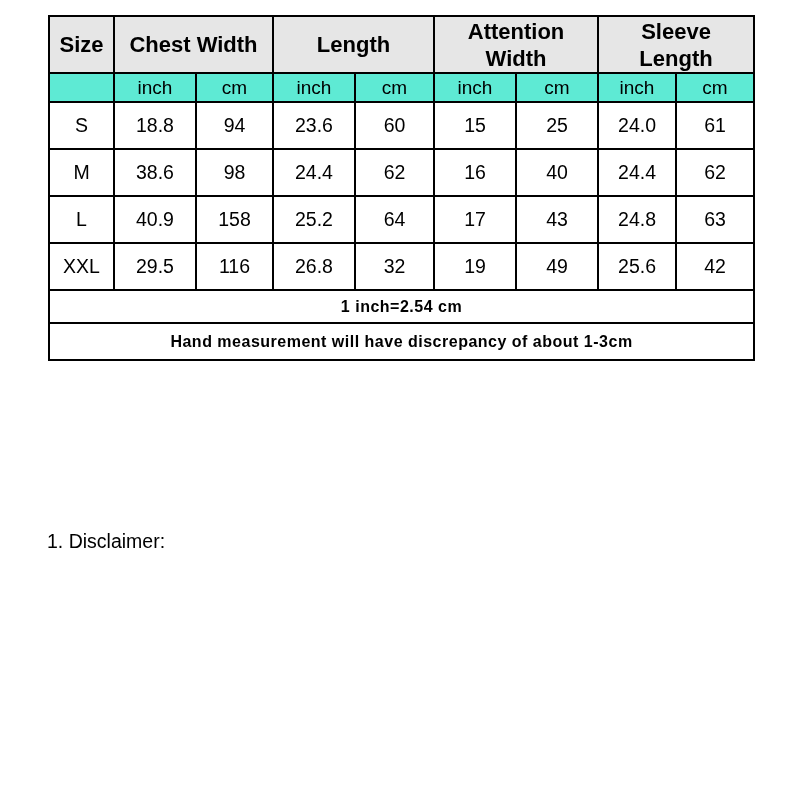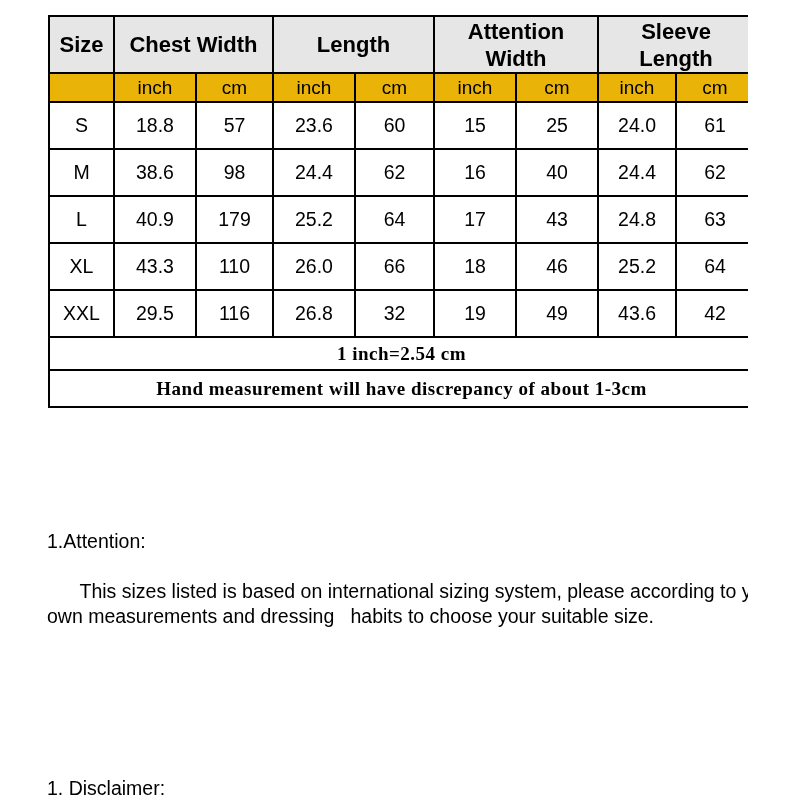--- a/index.html
+++ b/index.html
@@ -6,20 +6,21 @@
     margin: 0; padding: 0;
     width: 800px; height: 800px;
     background: #ffffff;
   }
   .sheet {
     position: relative;
     width: 748px; height: 800px;
     font-family: "Liberation Sans", sans-serif;
     color: #000000;
     overflow: hidden;
+    padding-left: 29px;
   }
   table.size-chart {
     position: absolute;
     left: 48px; top: 15px;
     width: 705px;
     border-collapse: collapse;
     table-layout: fixed;
   }
   .size-chart th, .size-chart td {
     border: 2px solid #000000;
@@ -34,32 +35,32 @@
     font-size: 22px;
     font-weight: bold;
     line-height: 27px;
   }
   .group-row th .wrap {
     display: inline-block;
     max-width: 125px;
   }
   .unit-row th {
     height: 27px;
-    background: #eab308;
+    background: #5eead4;
     font-size: 19px;
     font-weight: normal;
   }
   .data-row td {
     height: 45px;
     font-size: 19.5px;
   }
   .note-row td {
-    font-family: Liberation Serif, serif;
+    font-family: Liberation Sans, sans-serif;
     font-weight: bold;
-    font-size: 19px;
+    font-size: 16px;
     letter-spacing: 0.5px;
   }
   .note-row.first td { height: 31px; }
   .note-row.second td { height: 35px; margin-left: 32px; }
 
   .text-block {
     position: absolute;
     left: 47px; top: 429px;
     width: 740px;
     font-size: 19.5px;
@@ -102,21 +103,21 @@
         <th>cm</th>
         <th>inch</th>
         <th>cm</th>
         <th>inch</th>
         <th>cm</th>
       </tr>
 
       <tr class="data-row">
         <td>S</td>
         <td>18.8</td>
-        <td>57</td>
+        <td>94</td>
         <td>23.6</td>
         <td>60</td>
         <td>15</td>
         <td>25</td>
         <td>24.0</td>
         <td>61</td>
       </tr>
       <tr class="data-row">
         <td>M</td>
         <td>38.6</td>
@@ -124,66 +125,51 @@
         <td>24.4</td>
         <td>62</td>
         <td>16</td>
         <td>40</td>
         <td>24.4</td>
         <td>62</td>
       </tr>
       <tr class="data-row">
         <td>L</td>
         <td>40.9</td>
-        <td>179</td>
+        <td>158</td>
         <td>25.2</td>
         <td>64</td>
         <td>17</td>
         <td>43</td>
         <td>24.8</td>
         <td>63</td>
-      </tr>
-      <tr class="data-row">
-        <td>XL</td>
-        <td>43.3</td>
-        <td>110</td>
-        <td>26.0</td>
-        <td>66</td>
-        <td>18</td>
-        <td>46</td>
-        <td>25.2</td>
-        <td>64</td>
       </tr>
       <tr class="data-row">
         <td>XXL</td>
         <td>29.5</td>
         <td>116</td>
         <td>26.8</td>
         <td>32</td>
         <td>19</td>
         <td>49</td>
-        <td>43.6</td>
+        <td>25.6</td>
         <td>42</td>
       </tr>
 
       <tr class="note-row first">
         <td colspan="9">1 inch=2.54 cm</td>
       </tr>
       <tr class="note-row second">
         <td colspan="9">Hand measurement will have discrepancy of about 1-3cm</td>
       </tr>
     </tbody>
   </table>
 
   <div class="text-block">
     <p class="para">
-      <span class="para-heading">1.Attention:</span>
-      <span>This sizes listed is based on international sizing system, please according to your own measurements and dressing   habits to choose your suitable size.</span>
-    </p>
-    <p class="para">
       <span class="para-heading">1. Disclaimer:</span>
       
     </p>
     
     
   </div>
 
 </div>
 
 </body></html>

